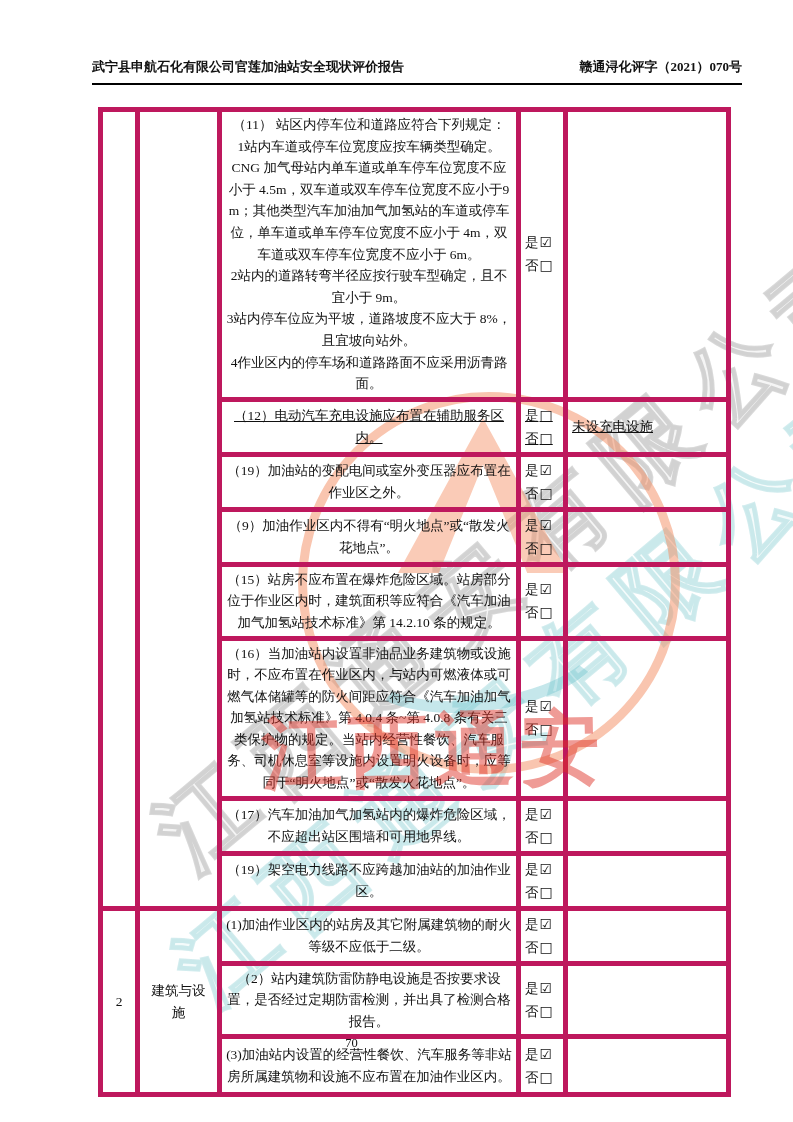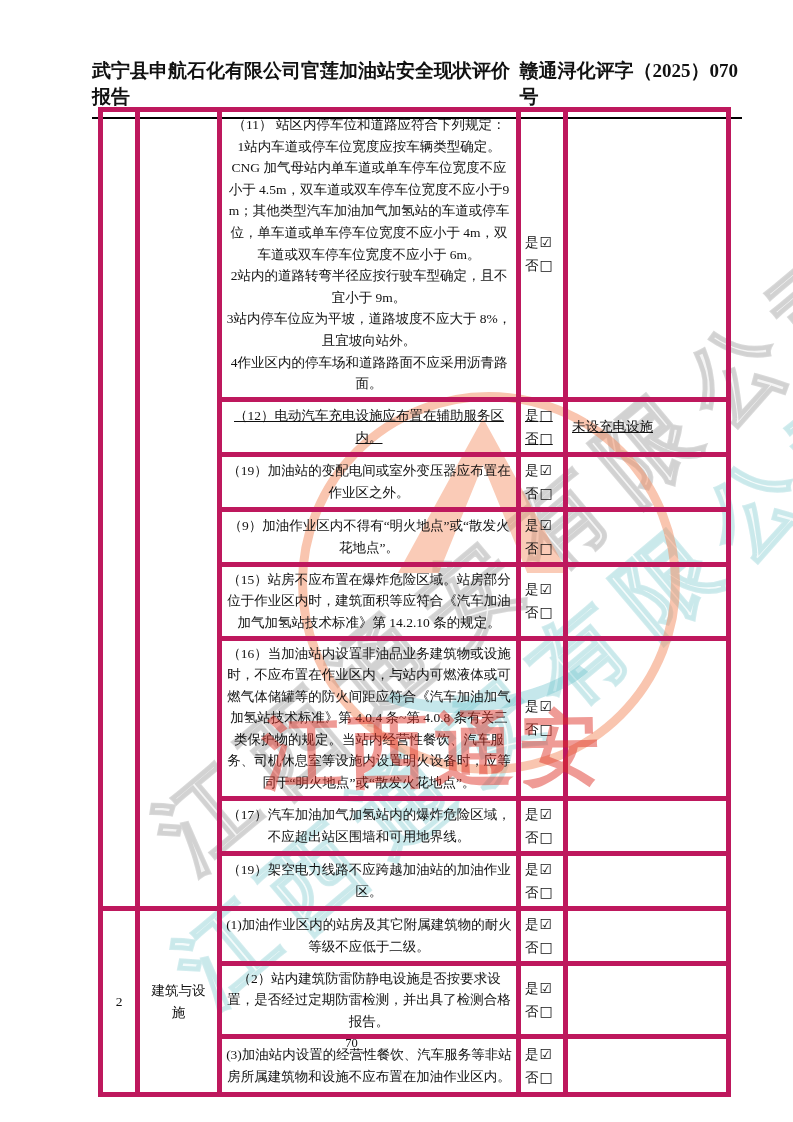--- a/index.html
+++ b/index.html
@@ -3,21 +3,21 @@
 <meta charset="utf-8">
 <style>
   html,body{margin:0;padding:0;background:#fff;}
   .page{
     position:relative;width:793px;height:1122px;margin:0 auto;background:#ffffff;
     font-family:"Liberation Serif","DejaVu Serif",serif;color:#111;overflow:hidden;
   }
   
   .header-band{position:absolute;left:92px;top:58px;width:650px;}
   .header-row{display:flex;justify-content:space-between;align-items:flex-end;
-    font-size:19px;font-weight:bold;padding-bottom:7px;border-bottom:2.5px solid #000;}
+    font-size:13px;font-weight:bold;padding-bottom:7px;border-bottom:2.5px solid #000;}
   
   .checklist{position:absolute;left:98px;top:107px;width:628px;border-collapse:collapse;table-layout:fixed;}
   .checklist td{border:5px solid #be185d;padding:2px 4px;font-size:13.5px;line-height:1.6;
     vertical-align:middle;overflow:hidden;}
   .checklist{border:2px solid #000;}
   .col-num{text-align:center;}
   .col-cat{text-align:center;}
   .cat-inner{width:58px;margin:0 auto;text-align:center;}
   .col-content{text-align:center;white-space:pre-wrap;word-break:break-all;padding:2px 8px;}
   .col-check{text-align:left;padding-left:5px;}
@@ -60,21 +60,21 @@
   <div class="wm wm-layer-under wm-diagonal teal">江西通安有限公司</div>
   <div class="wm wm-layer-under seal-ring"></div>
   <div class="wm wm-layer-under seal-mark"></div>
   <div class="wm wm-layer-under seal-swoosh"></div>
 
   <div class="content-layer">
 
     <div class="header-band">
       <div class="header-row">
         <span>武宁县申航石化有限公司官莲加油站安全现状评价报告</span>
-        <span>赣通浔化评字（2025）070号</span>
+        <span>赣通浔化评字（2021）070号</span>
       </div>
     </div>
 
     <table class="checklist">
       <colgroup>
         <col style="width:37px">
           <col style="width:82px">
           <col style="width:299px">
         <col style="width:47px">
           <col style="width:163px">

